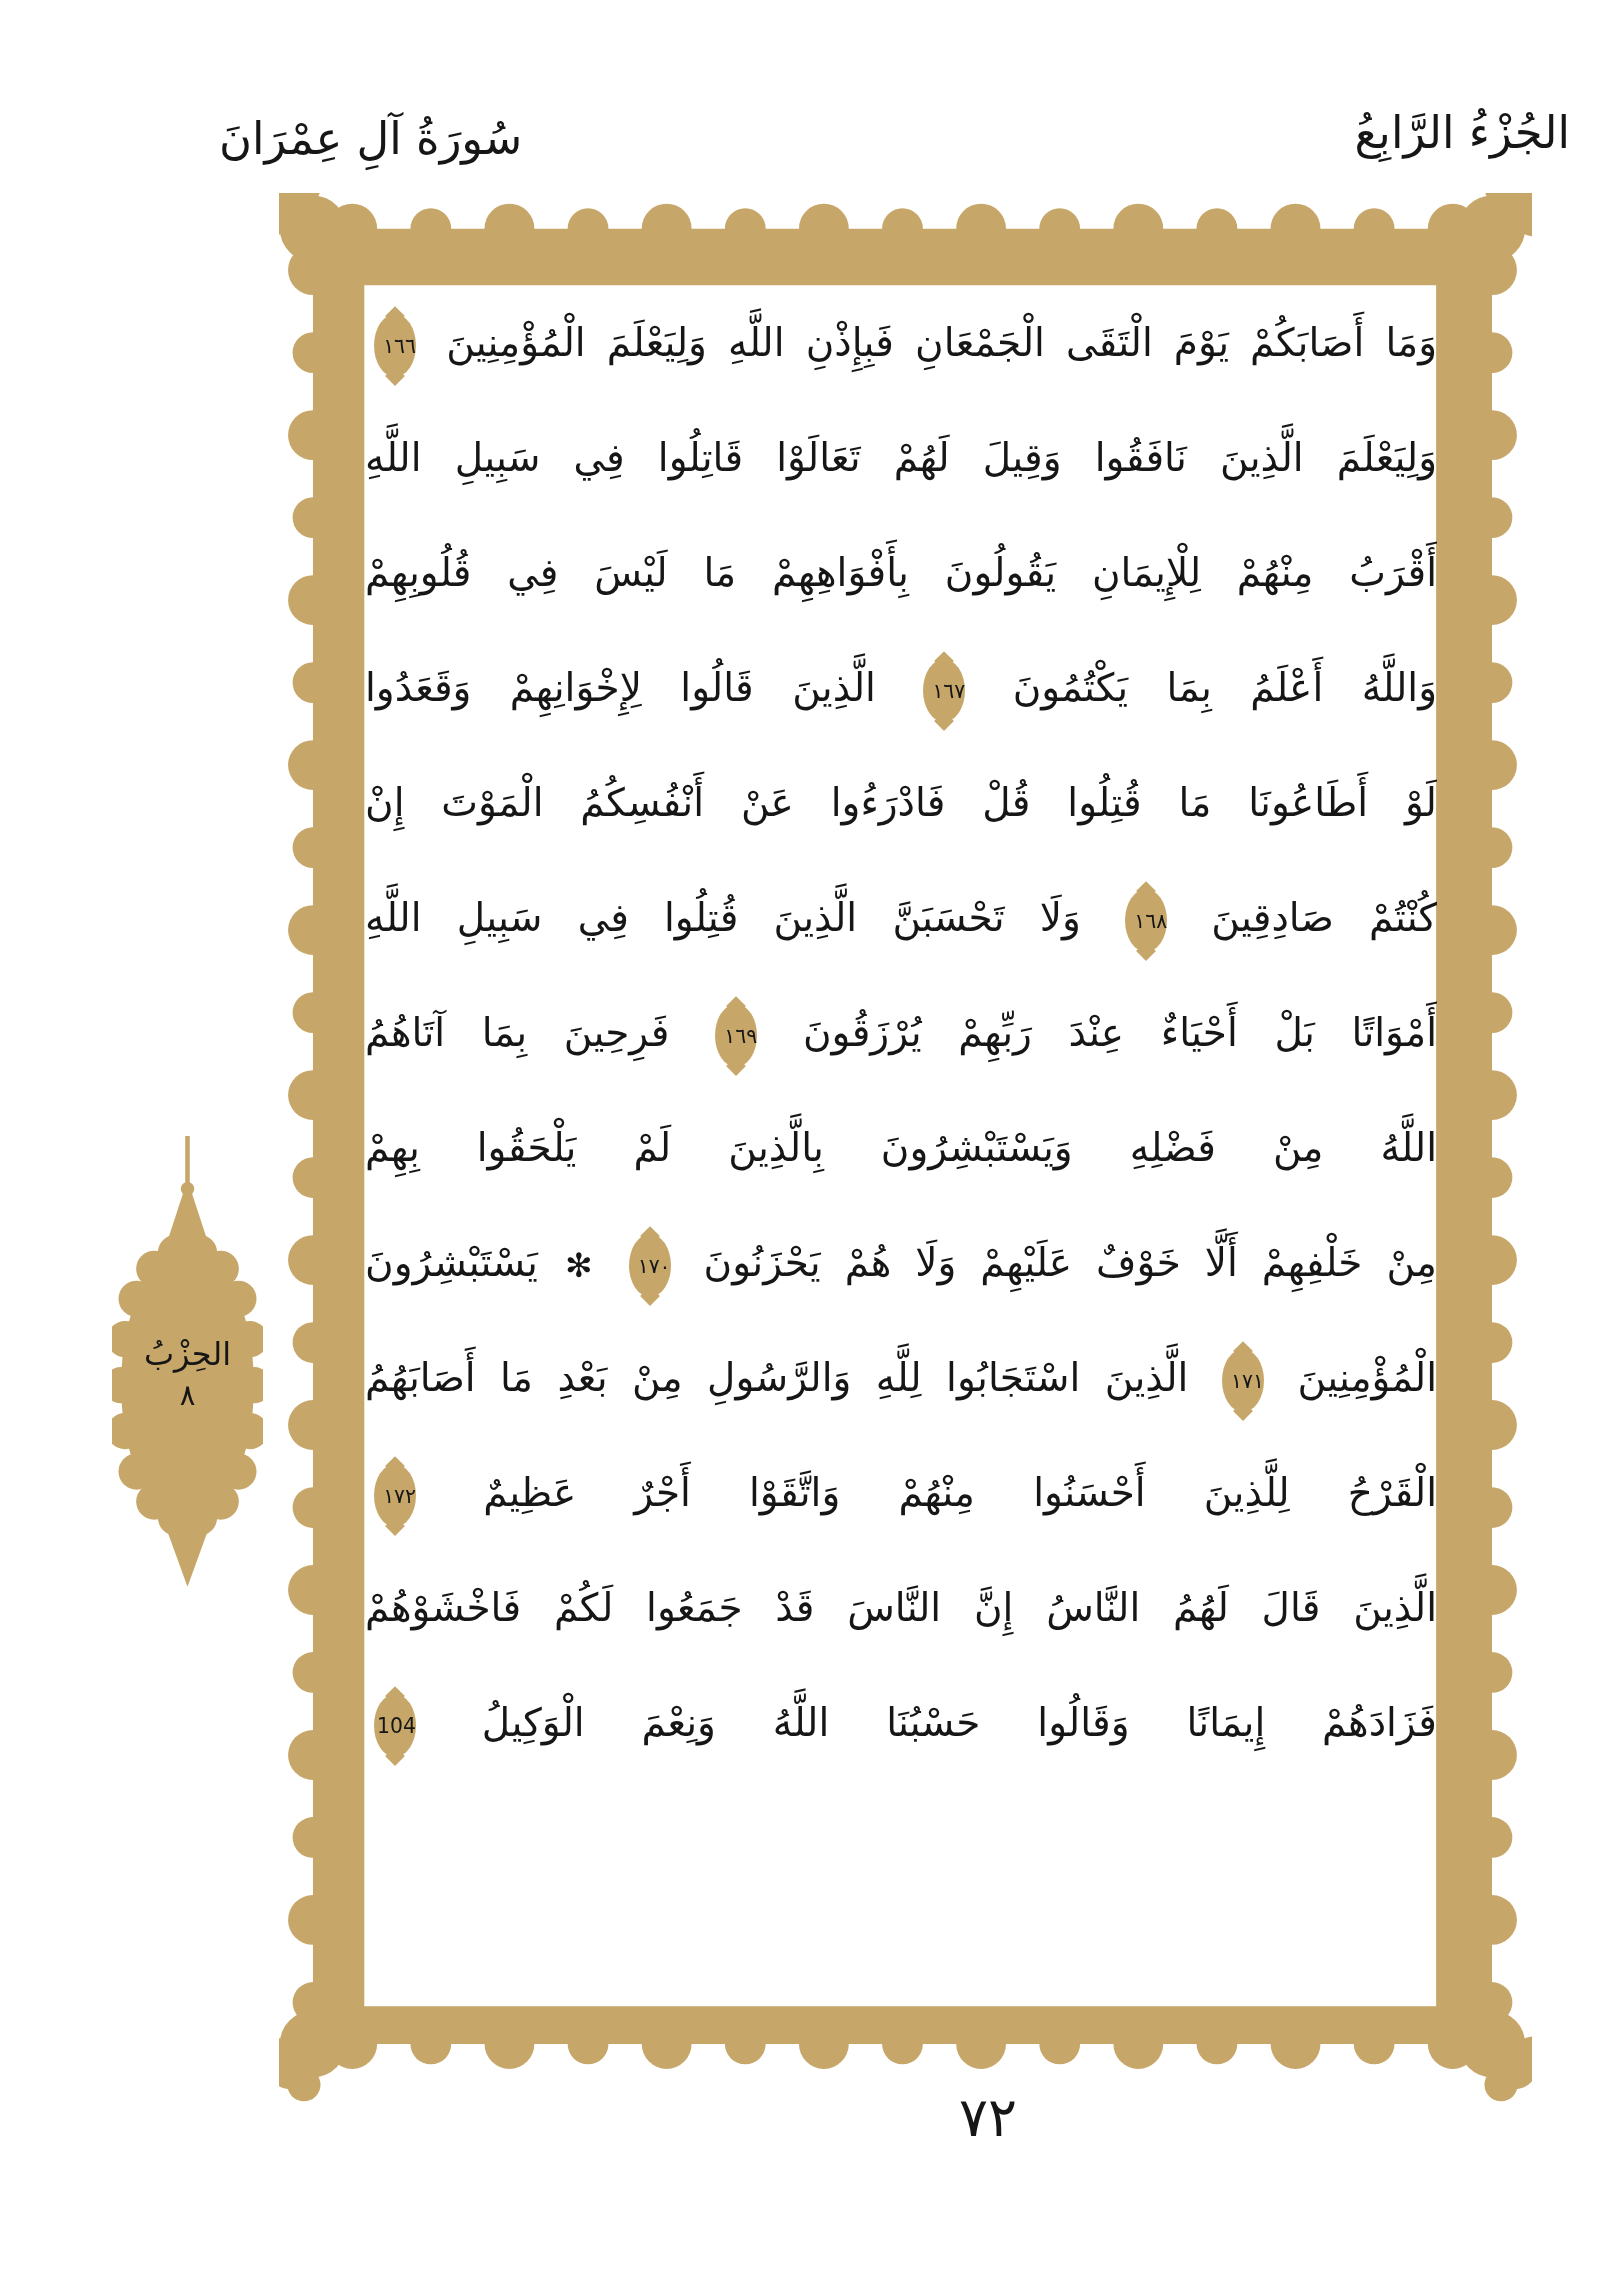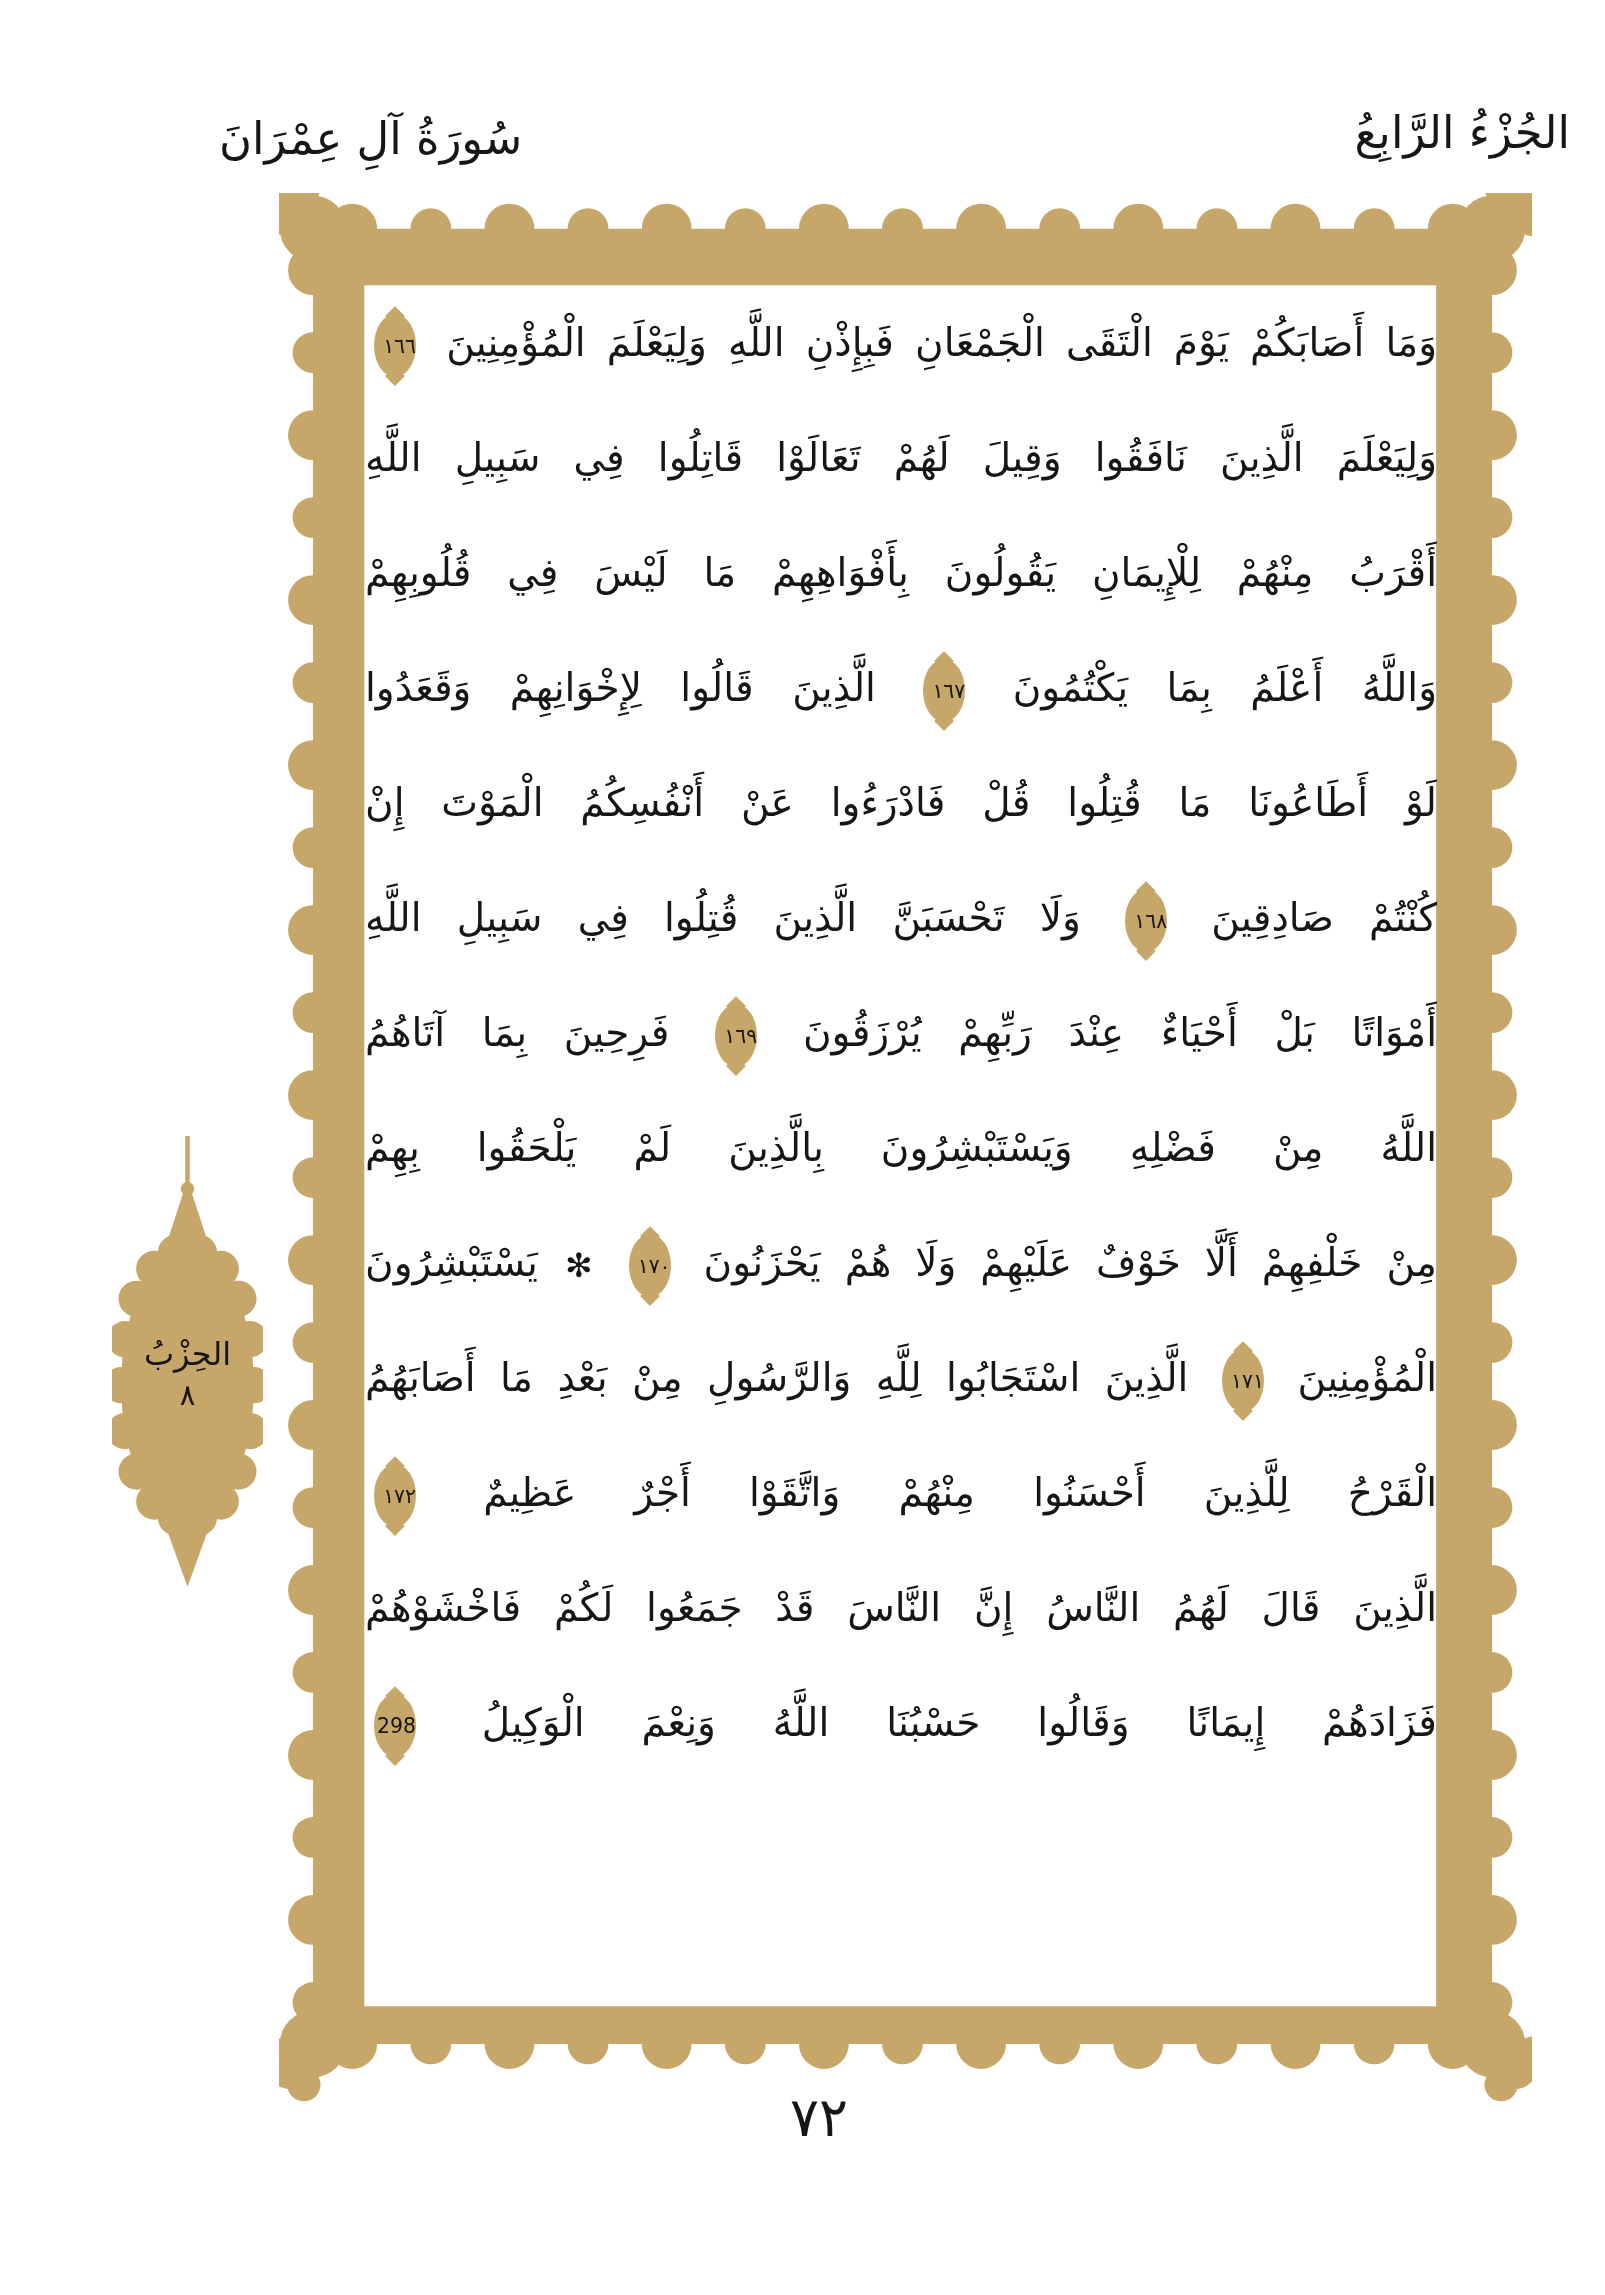--- a/index.html
+++ b/index.html
@@ -57,21 +57,21 @@
 
   .rub-star{font-size:33px;vertical-align:middle;margin:0 3px;color:var(--ink);}
 
   
   #hizb-svg{left:112px;top:1136px;width:151px;height:453px;}
   #hizb-text{left:112px;top:1305px;width:151px;text-align:center;direction:rtl;margin-top:32px;}
   #hizb-label{font-size:32px;line-height:1.1;}
   #hizb-number{font-size:29px;line-height:1.1;margin-top:7.6px;}
 
   
-  #page-number{left:790px;top:2086px;width:227px;text-align:left;font-size:54px;}
+  #page-number{left:790px;top:2086px;width:227px;text-align:right;font-size:54px;}
 
   svg .gold{fill:var(--gold);}
 </style>
 </head>
 <body>
 
 <div class="abs" id="surah-title">سُورَةُ آلِ عِمْرَانَ</div>
 <div class="abs" id="juz-title">الجُزْءُ الرَّابِعُ</div>
 
 <svg class="abs" id="frame-svg" viewBox="0 0 1660 2530" xmlns="http://www.w3.org/2000/svg">
@@ -176,21 +176,21 @@
     <div class="mushaf-line"><span class="ayah-text">أَقْرَبُ مِنْهُمْ لِلْإِيمَانِ يَقُولُونَ بِأَفْوَاهِهِمْ مَا لَيْسَ فِي قُلُوبِهِمْ</span> </div>
     <div class="mushaf-line"><span class="ayah-text">وَاللَّهُ أَعْلَمُ بِمَا يَكْتُمُونَ</span> <span class="verse-marker"><span class="verse-num">١٦٧</span></span> <span class="ayah-text">الَّذِينَ قَالُوا لِإِخْوَانِهِمْ وَقَعَدُوا</span> </div>
     <div class="mushaf-line"><span class="ayah-text">لَوْ أَطَاعُونَا مَا قُتِلُوا قُلْ فَادْرَءُوا عَنْ أَنْفُسِكُمُ الْمَوْتَ إِنْ</span> </div>
     <div class="mushaf-line"><span class="ayah-text">كُنْتُمْ صَادِقِينَ</span> <span class="verse-marker"><span class="verse-num">١٦٨</span></span> <span class="ayah-text">وَلَا تَحْسَبَنَّ الَّذِينَ قُتِلُوا فِي سَبِيلِ اللَّهِ</span> </div>
     <div class="mushaf-line"><span class="ayah-text">أَمْوَاتًا بَلْ أَحْيَاءٌ عِنْدَ رَبِّهِمْ يُرْزَقُونَ</span> <span class="verse-marker"><span class="verse-num">١٦٩</span></span> <span class="ayah-text">فَرِحِينَ بِمَا آتَاهُمُ</span> </div>
     <div class="mushaf-line"><span class="ayah-text">اللَّهُ مِنْ فَضْلِهِ وَيَسْتَبْشِرُونَ بِالَّذِينَ لَمْ يَلْحَقُوا بِهِمْ</span> </div>
     <div class="mushaf-line"><span class="ayah-text">مِنْ خَلْفِهِمْ أَلَّا خَوْفٌ عَلَيْهِمْ وَلَا هُمْ يَحْزَنُونَ</span> <span class="verse-marker"><span class="verse-num">١٧٠</span></span> <span class="rub-star">✻</span> <span class="ayah-text">يَسْتَبْشِرُونَ</span> </div>
     <div class="mushaf-line"><span class="ayah-text">الْمُؤْمِنِينَ</span> <span class="verse-marker"><span class="verse-num">١٧١</span></span> <span class="ayah-text">الَّذِينَ اسْتَجَابُوا لِلَّهِ وَالرَّسُولِ مِنْ بَعْدِ مَا أَصَابَهُمُ</span> </div>
     <div class="mushaf-line"><span class="ayah-text">الْقَرْحُ لِلَّذِينَ أَحْسَنُوا مِنْهُمْ وَاتَّقَوْا أَجْرٌ عَظِيمٌ</span> <span class="verse-marker"><span class="verse-num">١٧٢</span></span> </div>
     <div class="mushaf-line"><span class="ayah-text">الَّذِينَ قَالَ لَهُمُ النَّاسُ إِنَّ النَّاسَ قَدْ جَمَعُوا لَكُمْ فَاخْشَوْهُمْ</span> </div>
-    <div class="mushaf-line"><span class="ayah-text">فَزَادَهُمْ إِيمَانًا وَقَالُوا حَسْبُنَا اللَّهُ وَنِعْمَ الْوَكِيلُ</span> <span class="verse-marker"><span class="verse-num">298</span></span> </div>
+    <div class="mushaf-line"><span class="ayah-text">فَزَادَهُمْ إِيمَانًا وَقَالُوا حَسْبُنَا اللَّهُ وَنِعْمَ الْوَكِيلُ</span> <span class="verse-marker"><span class="verse-num">104</span></span> </div>
   </div>
 
 <svg class="abs" id="hizb-svg" viewBox="0 0 200 600" xmlns="http://www.w3.org/2000/svg">
   <g id="hizb-bumps" class="gold">
       <circle cx="188" cy="330" r="24"></circle>
       <circle cx="182.69295062915995" cy="390.879585511969" r="24"></circle>
       <circle cx="167.41191099447008" cy="444.416194524204" r="24"></circle>
       <circle cx="144" cy="484.15252187363006" r="24"></circle>
       <circle cx="115.28103963468988" cy="505.295780036173" r="24"></circle>
       <circle cx="84.71896036531014" cy="505.295780036173" r="24"></circle>

